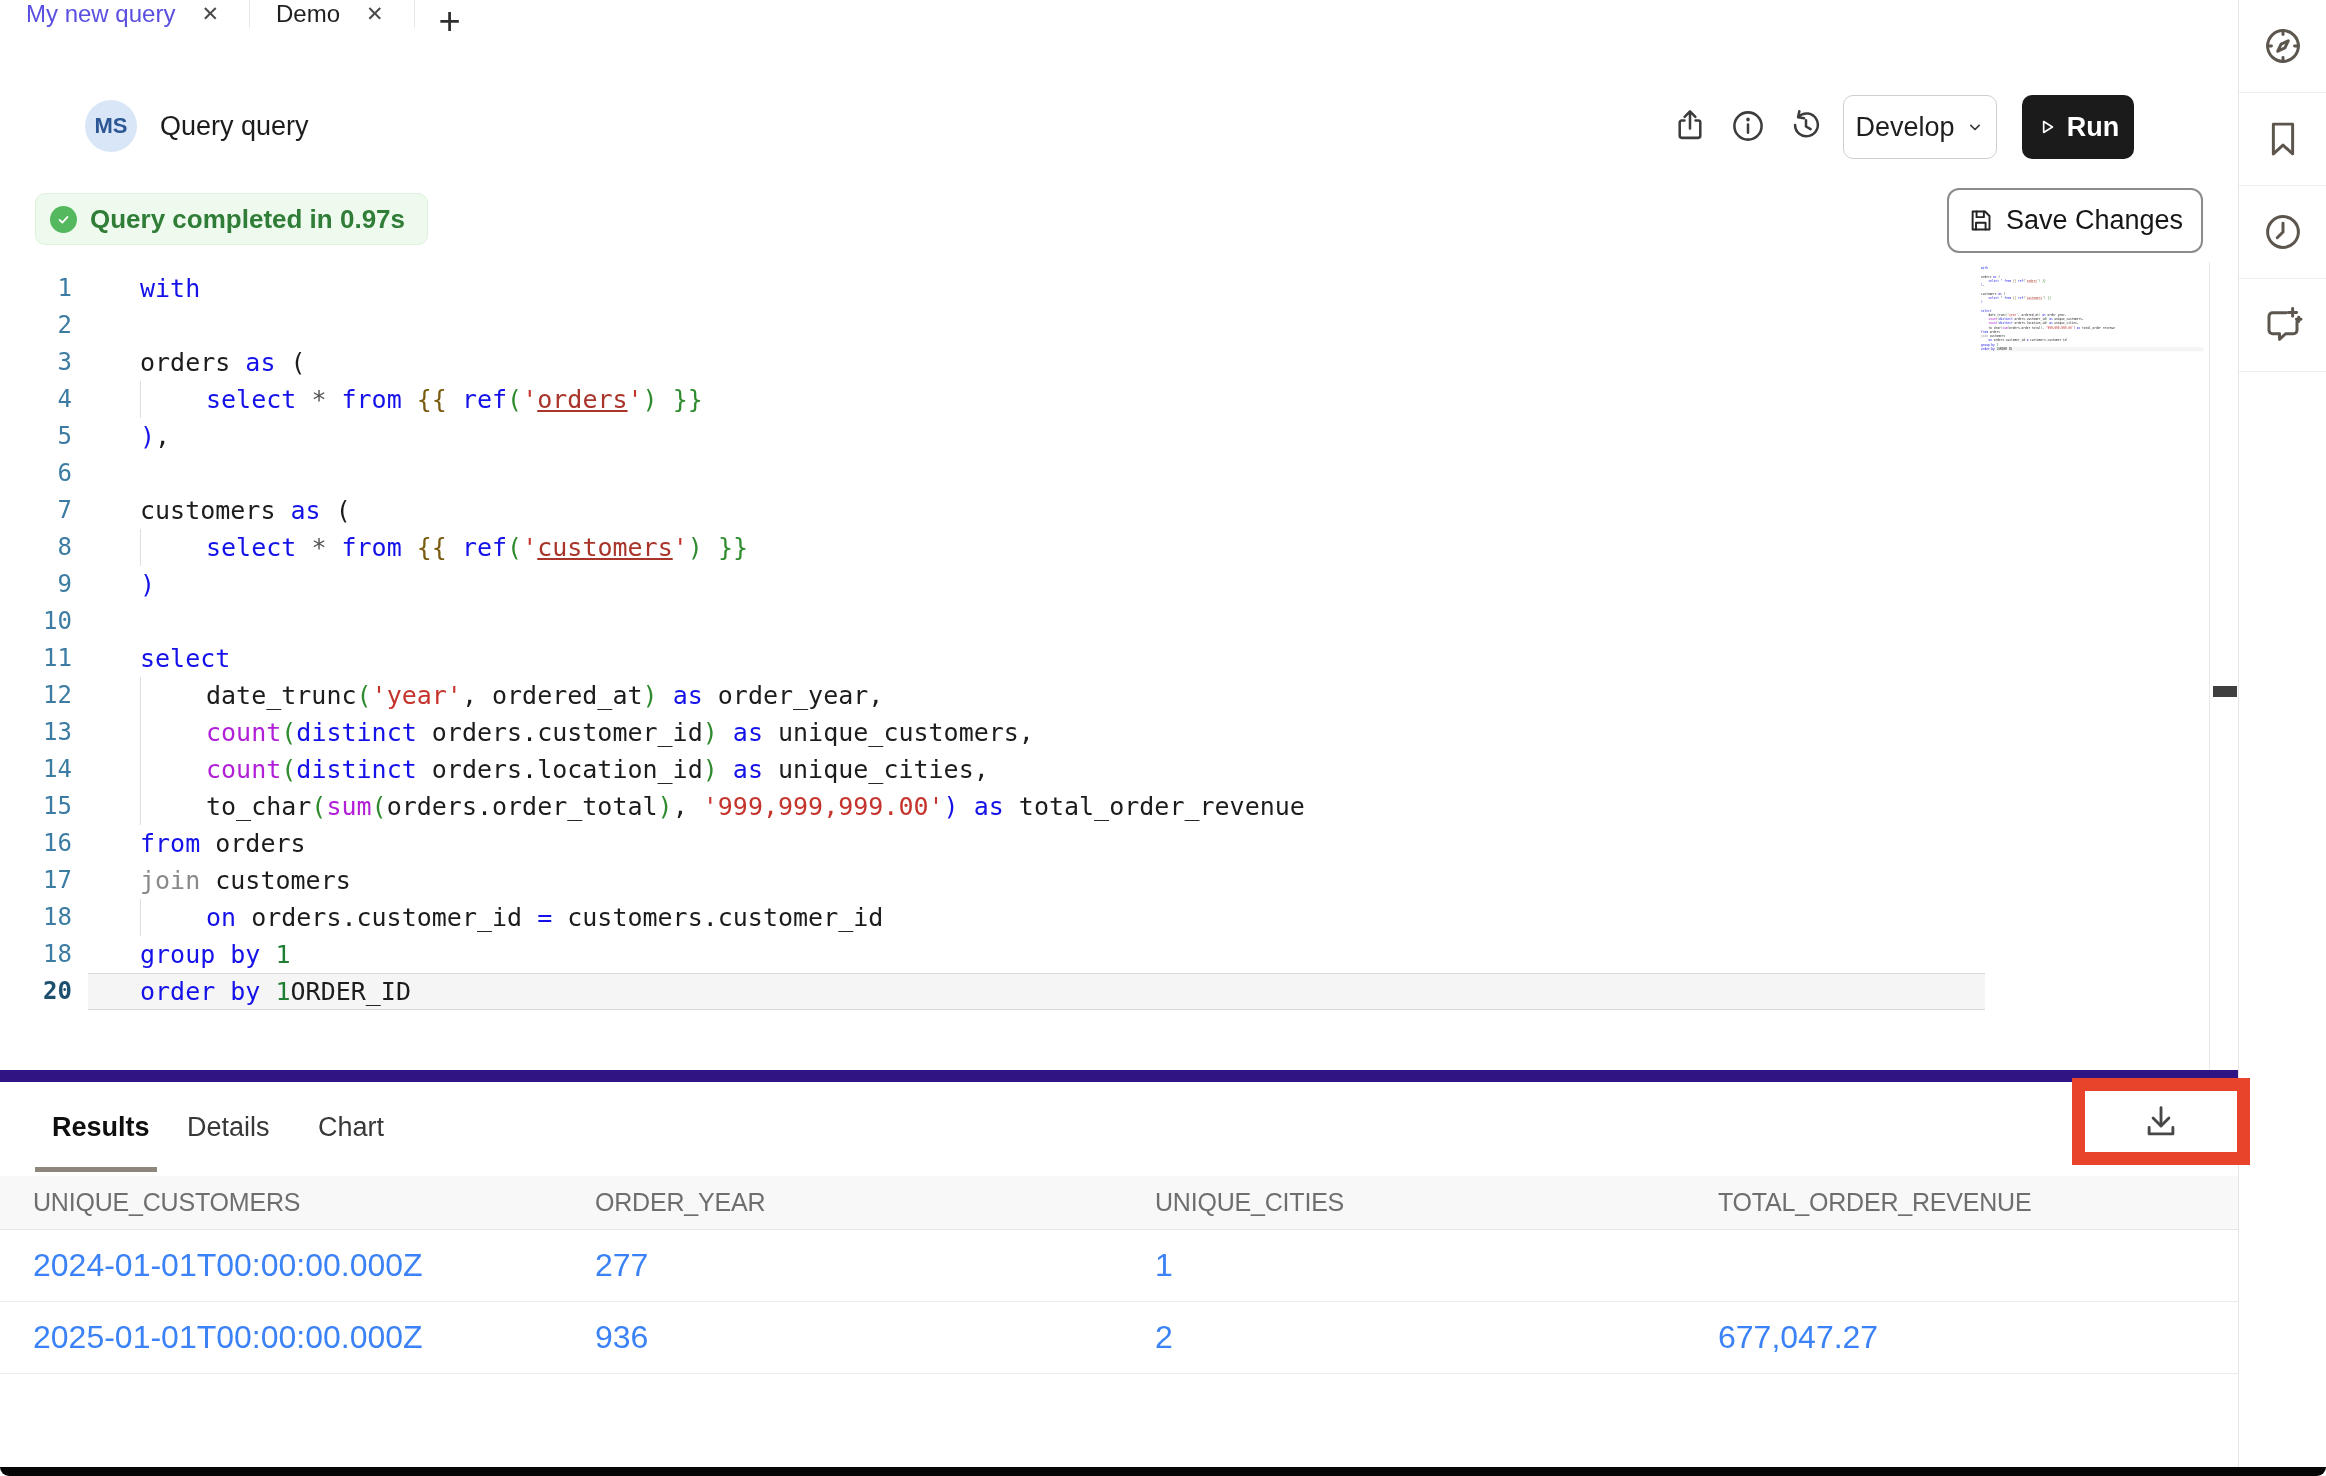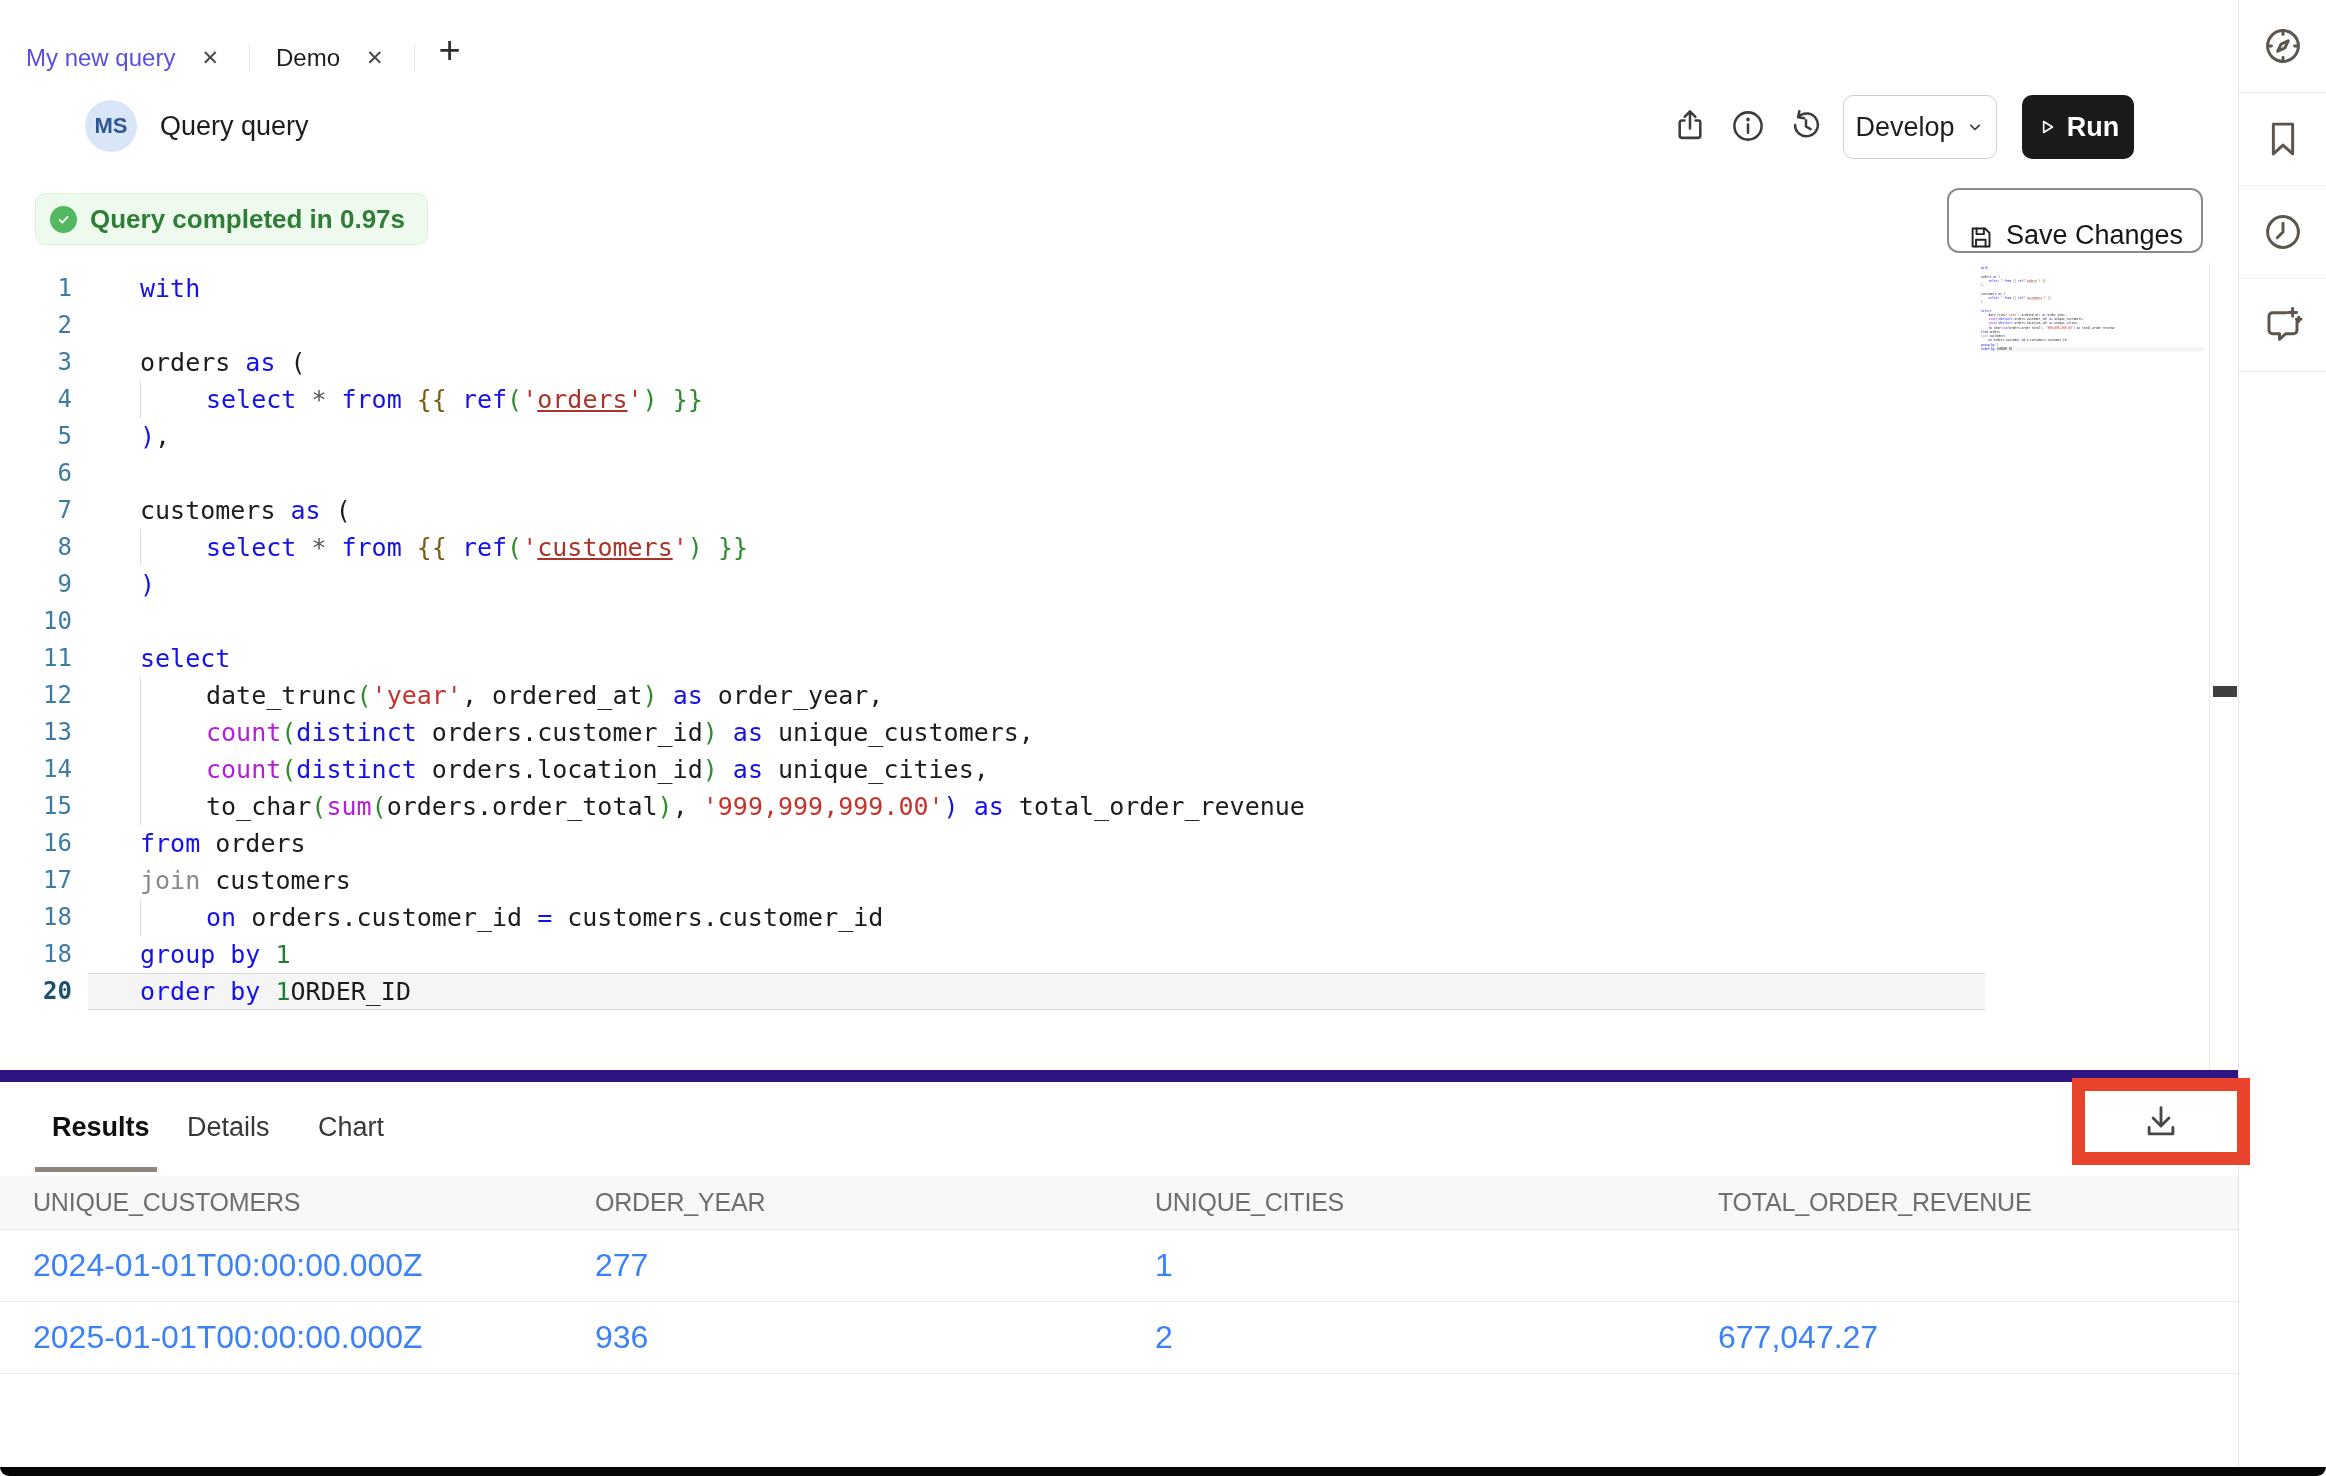--- a/index.html
+++ b/index.html
@@ -1,21 +1,21 @@
 <!DOCTYPE html>
 <html><head>
 <meta charset="utf-8">
 <style>
   html,body{margin:0;padding:0;background:#e8e8e8;}
   .app{position:relative;width:2326px;height:1476px;background:#ffffff;overflow:hidden;
        font-family:"Liberation Sans",sans-serif;color:#1c1c1c;}
 
   
   .tabbar{position:absolute;left:0;top:0;width:2238px;height:72px;border-bottom:1px solid #e9e9e9;
-          display:flex;align-items:flex-end;background:#fff;}
+          display:flex;align-items:flex-start;background:#fff;}
   .tab{display:flex;align-items:center;gap:26px;padding:0 30px 0 26px;border-right:1px solid #e9e9e9;
        font-size:24px;cursor:default;}
   .tab .lbl{color:#1f1f1f;}
   .tab.active .lbl{color:#5a4fe0;}
   .tab .close{font-size:21px;color:#4b4b4b;font-weight:300;}
   .newtab{width:70px;display:flex;align-items:center;justify-content:center;
           font-size:38px;font-weight:300;color:#2f2f2f;}
 
   
   .header{position:absolute;left:0;top:72px;width:2238px;height:108px;border-bottom:1px solid #f0f0f0;background:#fff;}
@@ -36,21 +36,21 @@
   .run-btn svg{width:20px;height:20px;stroke:#fff;fill:none;stroke-width:2;stroke-linejoin:round;}
 
   
   .editor{position:absolute;left:0;top:180px;width:2238px;height:890px;background:#fff;}
   .badge{position:absolute;left:35px;top:13px;height:52px;display:inline-flex;align-items:center;gap:13px;
          padding:0 22px 0 14px;background:#eefaee;border:1px solid #dcf2dc;border-radius:10px;box-sizing:border-box;}
   .badge .ck{width:27px;height:27px;border-radius:50%;background:#54b85e;display:flex;align-items:center;justify-content:center;}
   .badge .ck svg{width:17px;height:17px;stroke:#fff;stroke-width:2.6;fill:none;stroke-linecap:round;stroke-linejoin:round;}
   .badge .txt{font-size:26px;font-weight:600;color:#2f7d36;}
   .save-btn{position:absolute;left:1947px;top:8px;width:256px;height:65px;border:2px solid #8c8c8c;border-radius:12px;
-            background:#fff;display:flex;align-items:flex-end;justify-content:center;gap:12px;
+            background:#fff;display:flex;align-items:center;justify-content:center;gap:12px;
             font-size:27px;font-weight:500;color:#161616;box-sizing:border-box;}
   .save-btn svg{width:27px;height:27px;stroke:#222;fill:none;stroke-width:1.7;stroke-linejoin:round;stroke-linecap:round;}
 
   .code{position:absolute;left:0;top:90px;width:2209px;}
   .code-row{position:relative;height:37px;display:flex;font-family:"DejaVu Sans Mono",monospace;
             font-size:25px;line-height:37px;white-space:pre;}
   .code-row .ln{position:relative;z-index:1;width:88px;box-sizing:border-box;padding-right:16px;
                 text-align:right;color:#3c7ca3;font-size:24px;}
   .code-row .lc{position:relative;z-index:1;padding-left:52px;}
   .guide{display:inline-block;width:65px;height:37px;border-left:1px solid #dedede;vertical-align:top;}

